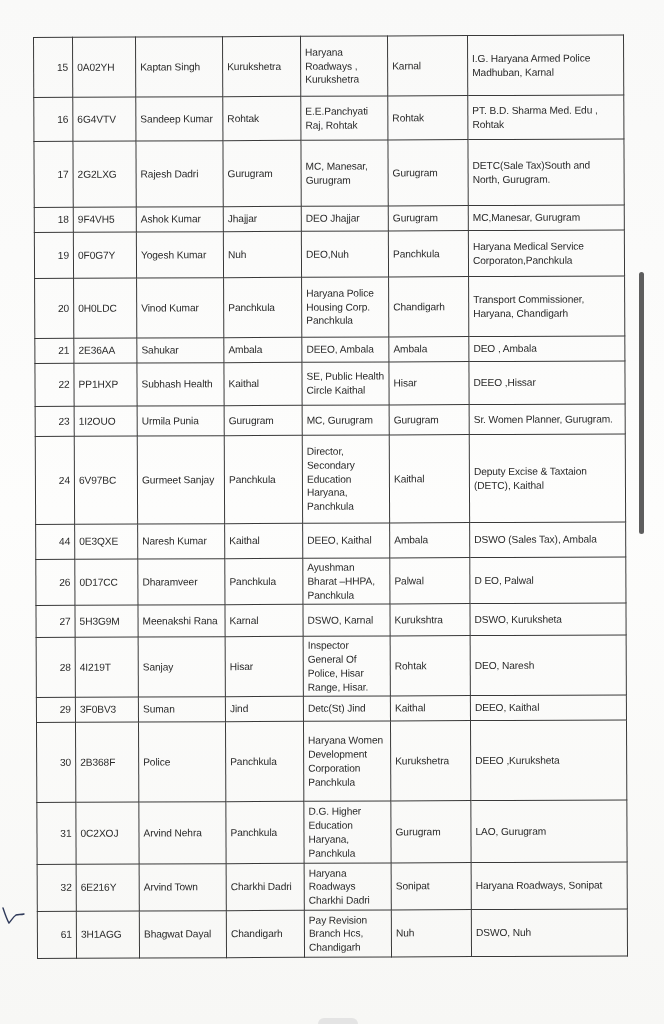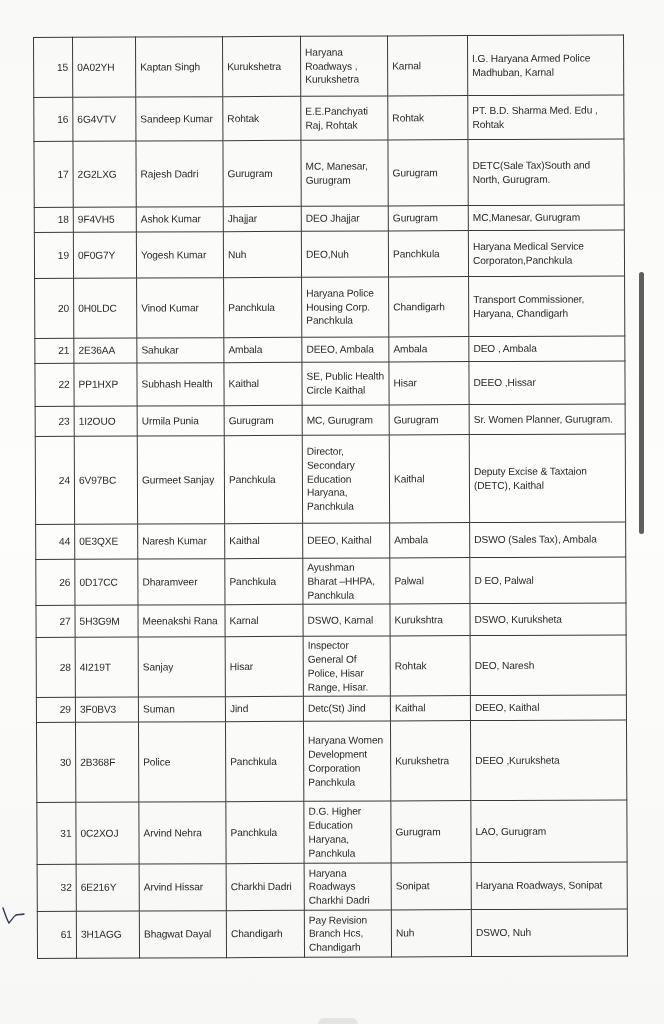--- a/index.html
+++ b/index.html
@@ -215,21 +215,21 @@
           <td>0C2XOJ</td>
           <td>Arvind Nehra</td>
           <td>Panchkula</td>
           <td>D.G. Higher Education Haryana, Panchkula</td>
           <td>Gurugram</td>
           <td>LAO, Gurugram</td>
         </tr>
         <tr style="height: 47px;">
           <td class="c-sn">32</td>
           <td>6E216Y</td>
-          <td>Arvind Hissar</td>
+          <td>Arvind Town</td>
           <td>Charkhi Dadri</td>
           <td>Haryana Roadways Charkhi Dadri</td>
           <td>Sonipat</td>
           <td>Haryana Roadways, Sonipat</td>
         </tr>
         <tr style="height: 47px;">
           <td class="c-sn">61</td>
           <td>3H1AGG</td>
           <td>Bhagwat Dayal</td>
           <td>Chandigarh</td>

